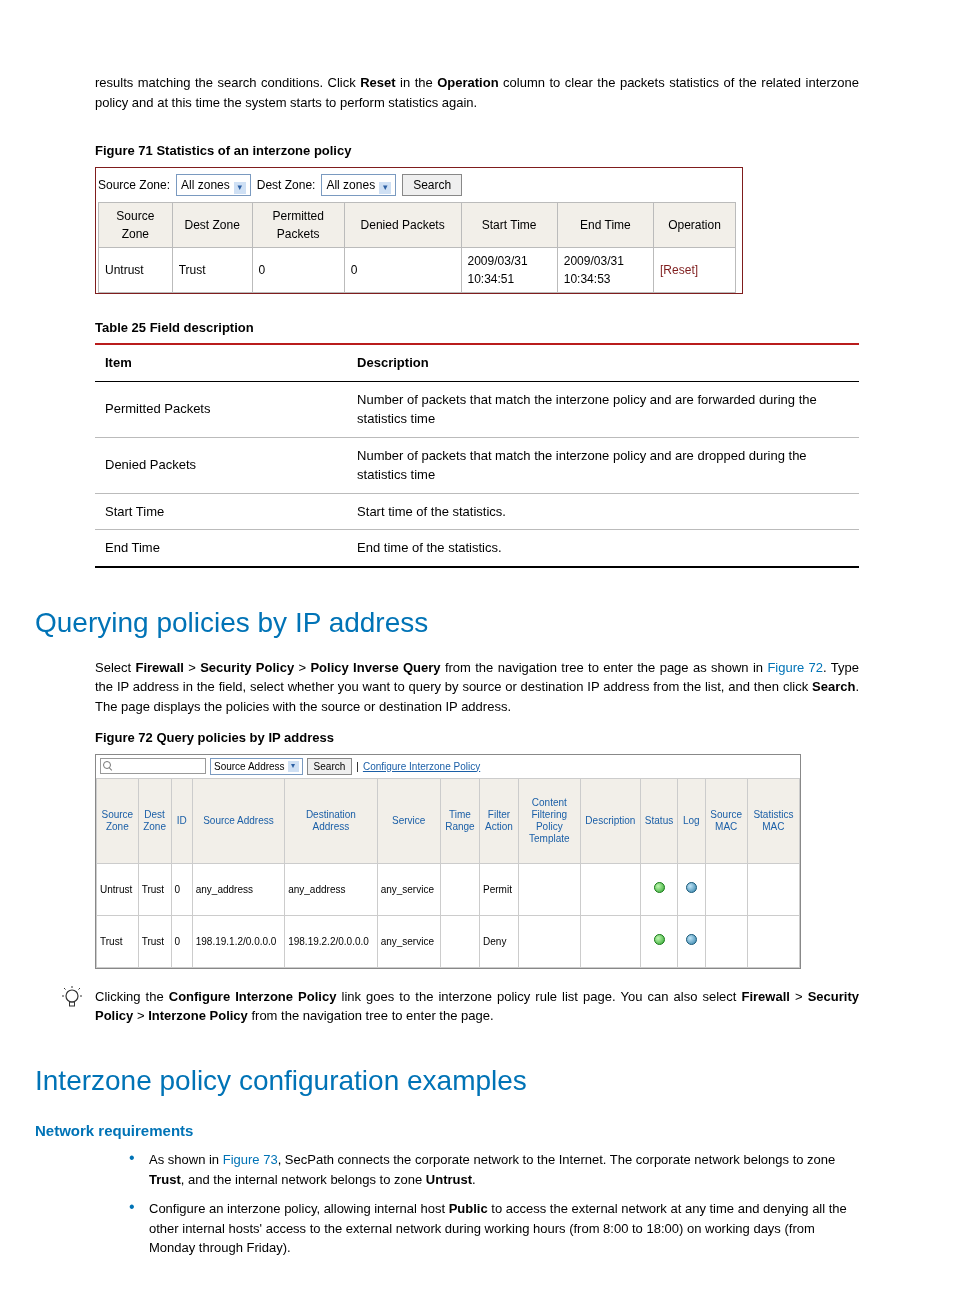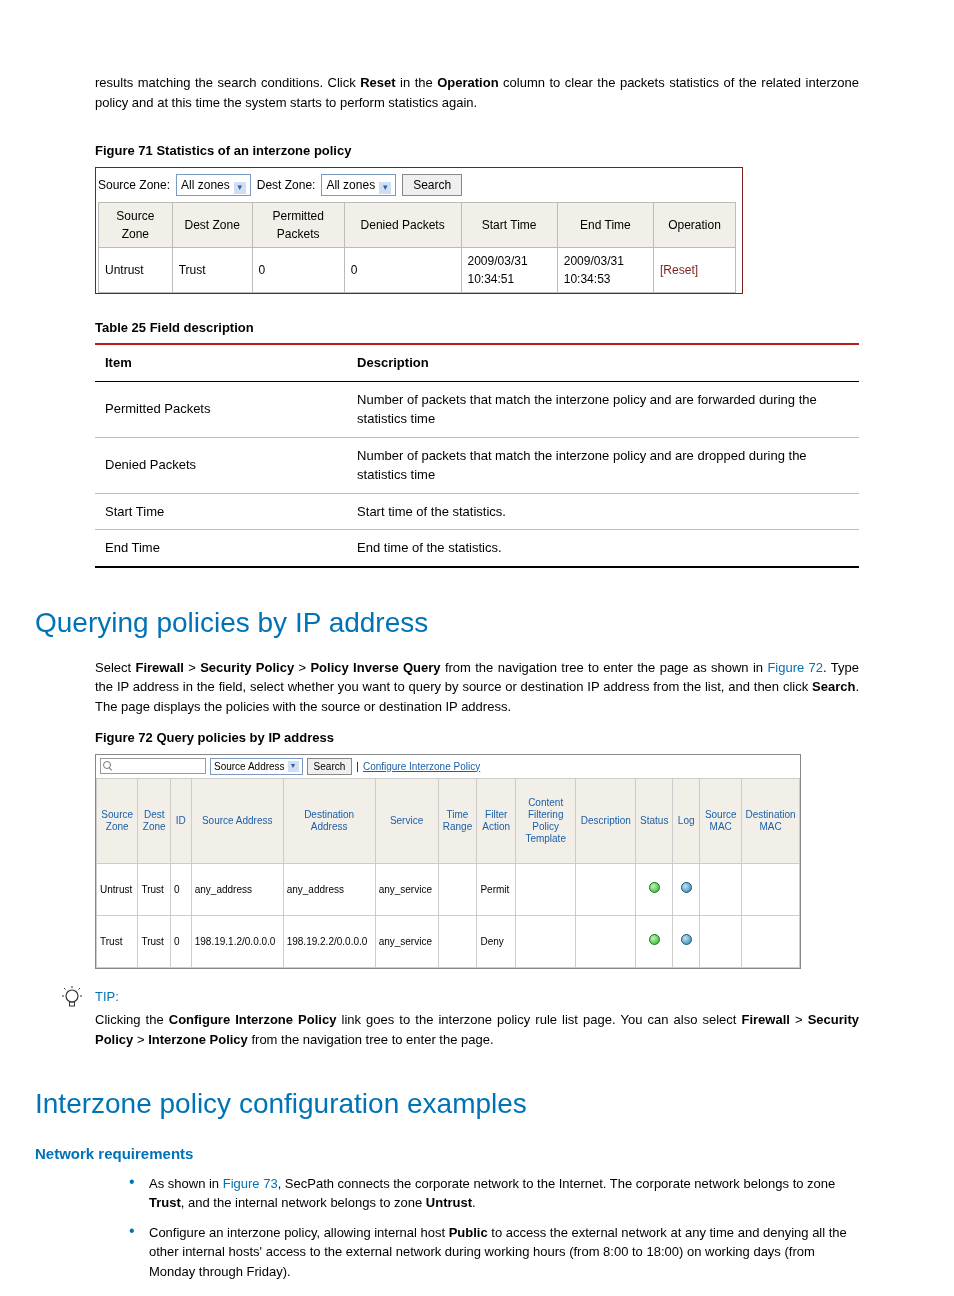--- a/index.html
+++ b/index.html
@@ -192,21 +192,21 @@
         <th style="width:92px">Source Address</th>
         <th style="width:92px">Destination Address</th>
         <th style="width:60px">Service</th>
         <th style="width:36px">Time Range</th>
         <th style="width:36px">Filter Action</th>
         <th style="width:74px">Content Filtering Policy Template</th>
         <th style="width:58px">Description</th>
         <th style="width:32px">Status</th>
         <th style="width:26px">Log</th>
         <th style="width:40px">Source MAC</th>
-        <th style="width:52px">Destination MAC</th>
+        <th style="width:52px">Statistics MAC</th>
       </tr>
     </thead>
     <tbody>
       <tr>
         <td>Untrust</td>
         <td>Trust</td>
         <td>0</td>
         <td>any_address</td>
         <td>any_address</td>
         <td>any_service</td>
@@ -245,21 +245,20 @@
       <circle cx="11" cy="11" r="6" fill="none" stroke="#333" stroke-width="1.2"></circle>
       <rect x="8.5" y="17" width="5" height="4" fill="none" stroke="#333" stroke-width="1"></rect>
       <line x1="11" y1="1" x2="11" y2="3" stroke="#333" stroke-width="1"></line>
       <line x1="3" y1="11" x2="1" y2="11" stroke="#333" stroke-width="1"></line>
       <line x1="21" y1="11" x2="19" y2="11" stroke="#333" stroke-width="1"></line>
       <line x1="4.5" y1="4.5" x2="3" y2="3" stroke="#333" stroke-width="1"></line>
       <line x1="17.5" y1="4.5" x2="19" y2="3" stroke="#333" stroke-width="1"></line>
     </svg>
   </div>
   <div>
-    <div class="tip-label">TIP:</div>
     <div class="tip-body justify">
       <span>Clicking the </span><span class="bold">Configure Interzone Policy</span><span> link goes to the interzone policy rule list page. You can also select </span><span class="bold">Firewall</span><span> &gt; </span><span class="bold">Security Policy</span><span> &gt; </span><span class="bold">Interzone Policy</span><span> from the navigation tree to enter the page.</span>
     </div>
   </div>
 </div>
 
 <div class="h1" style="margin-left:-60px;">Interzone policy configuration examples</div>
 <div class="h2" style="margin-left:-60px;">Network requirements</div>
 
 <ul class="req-list">

